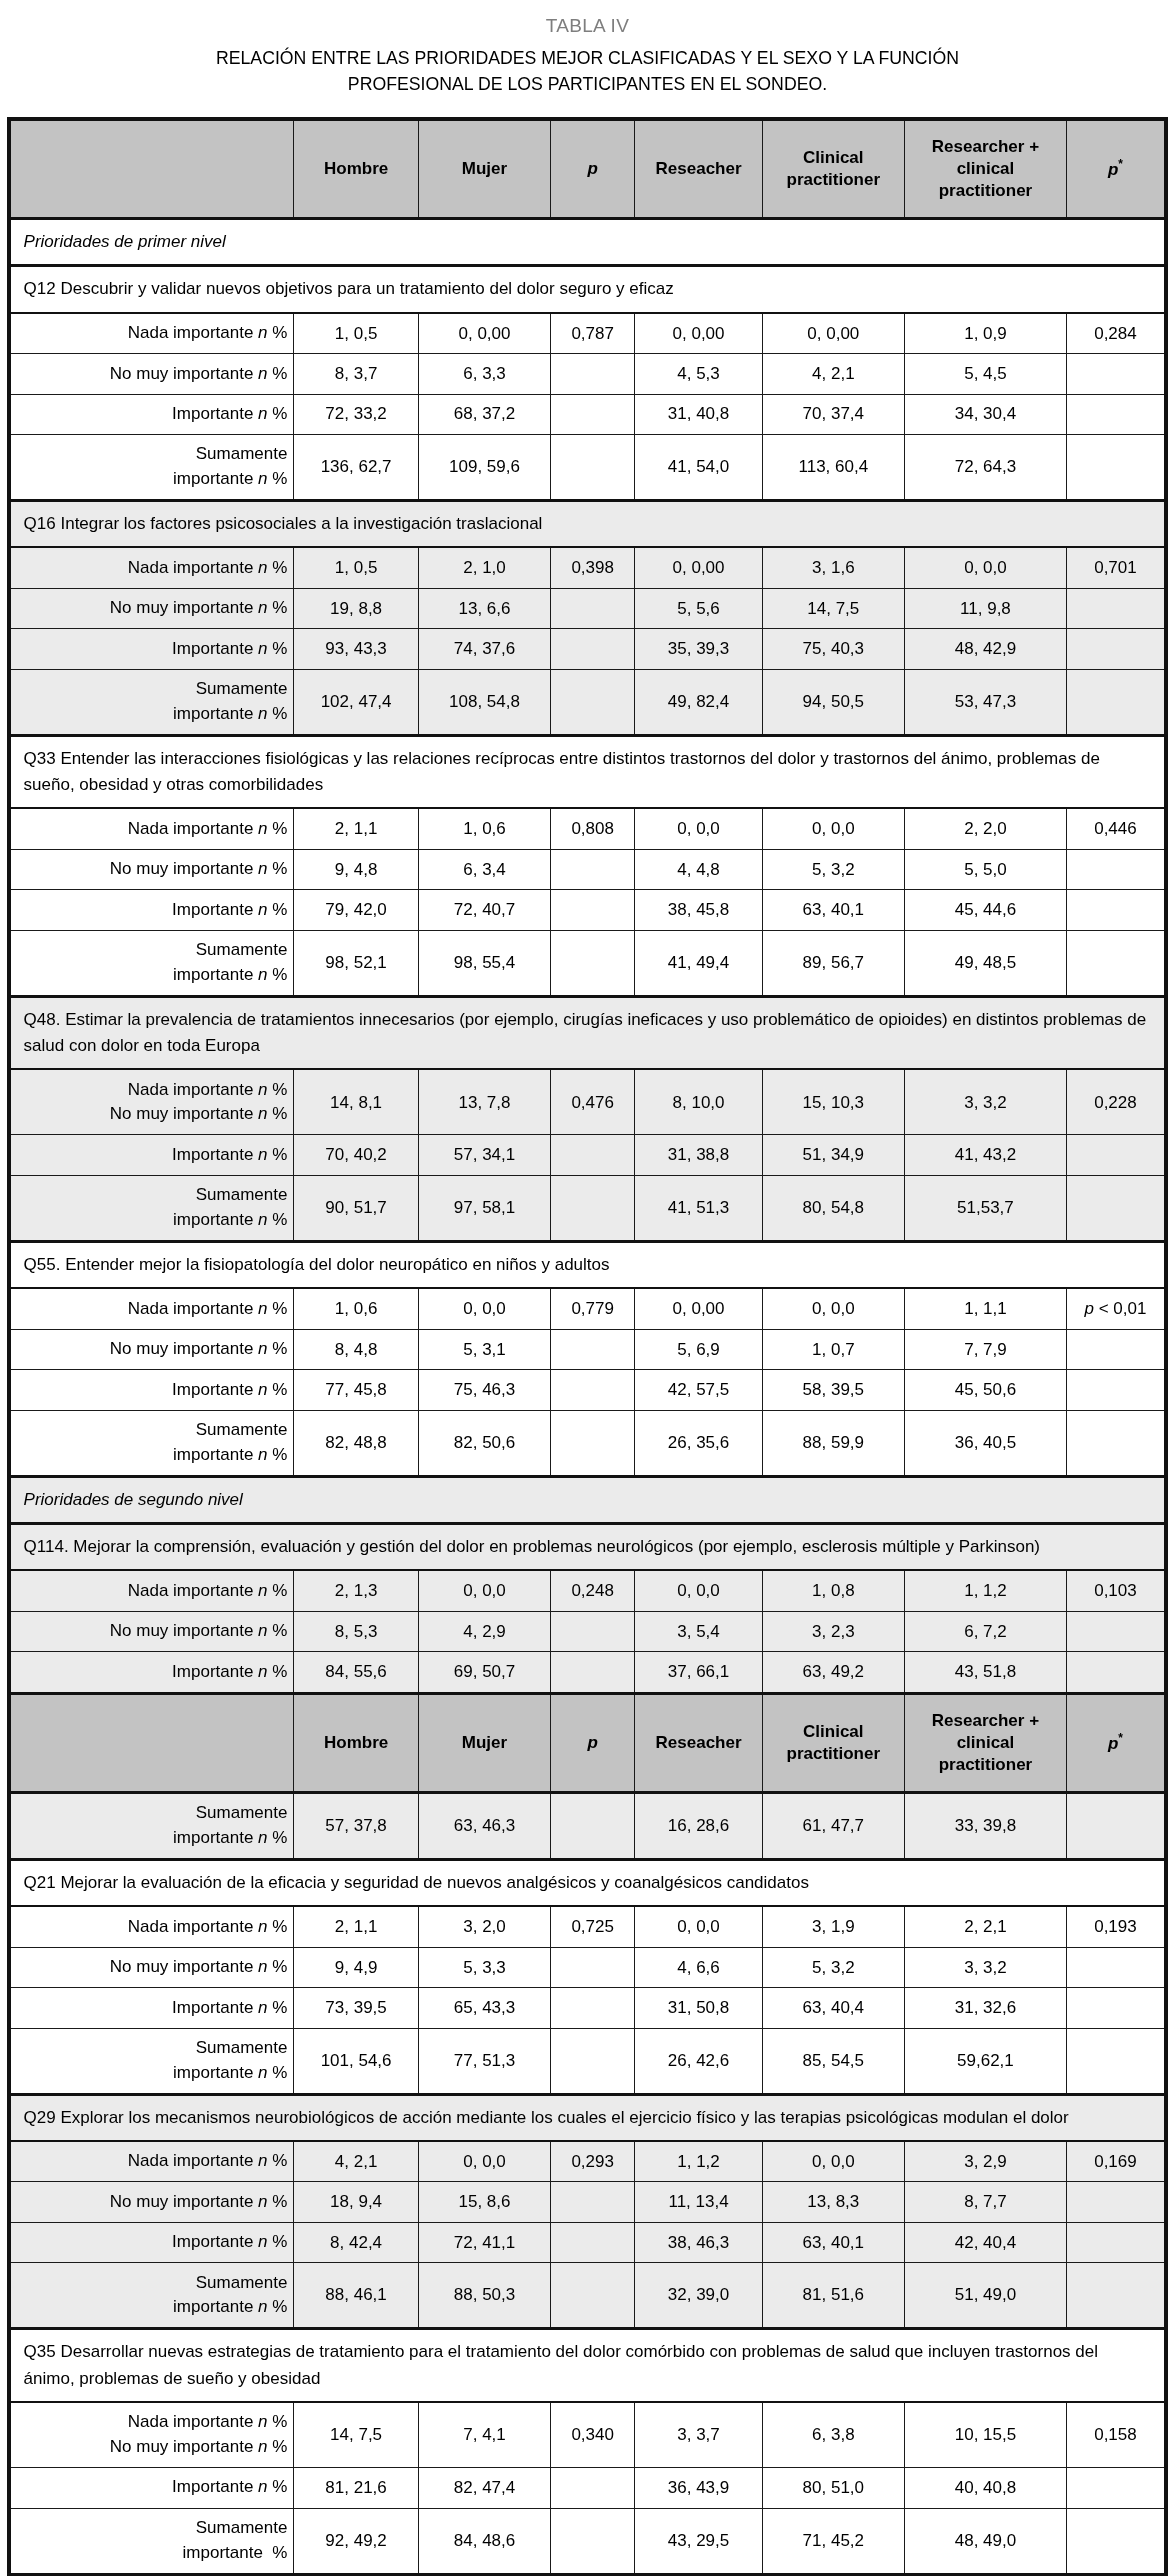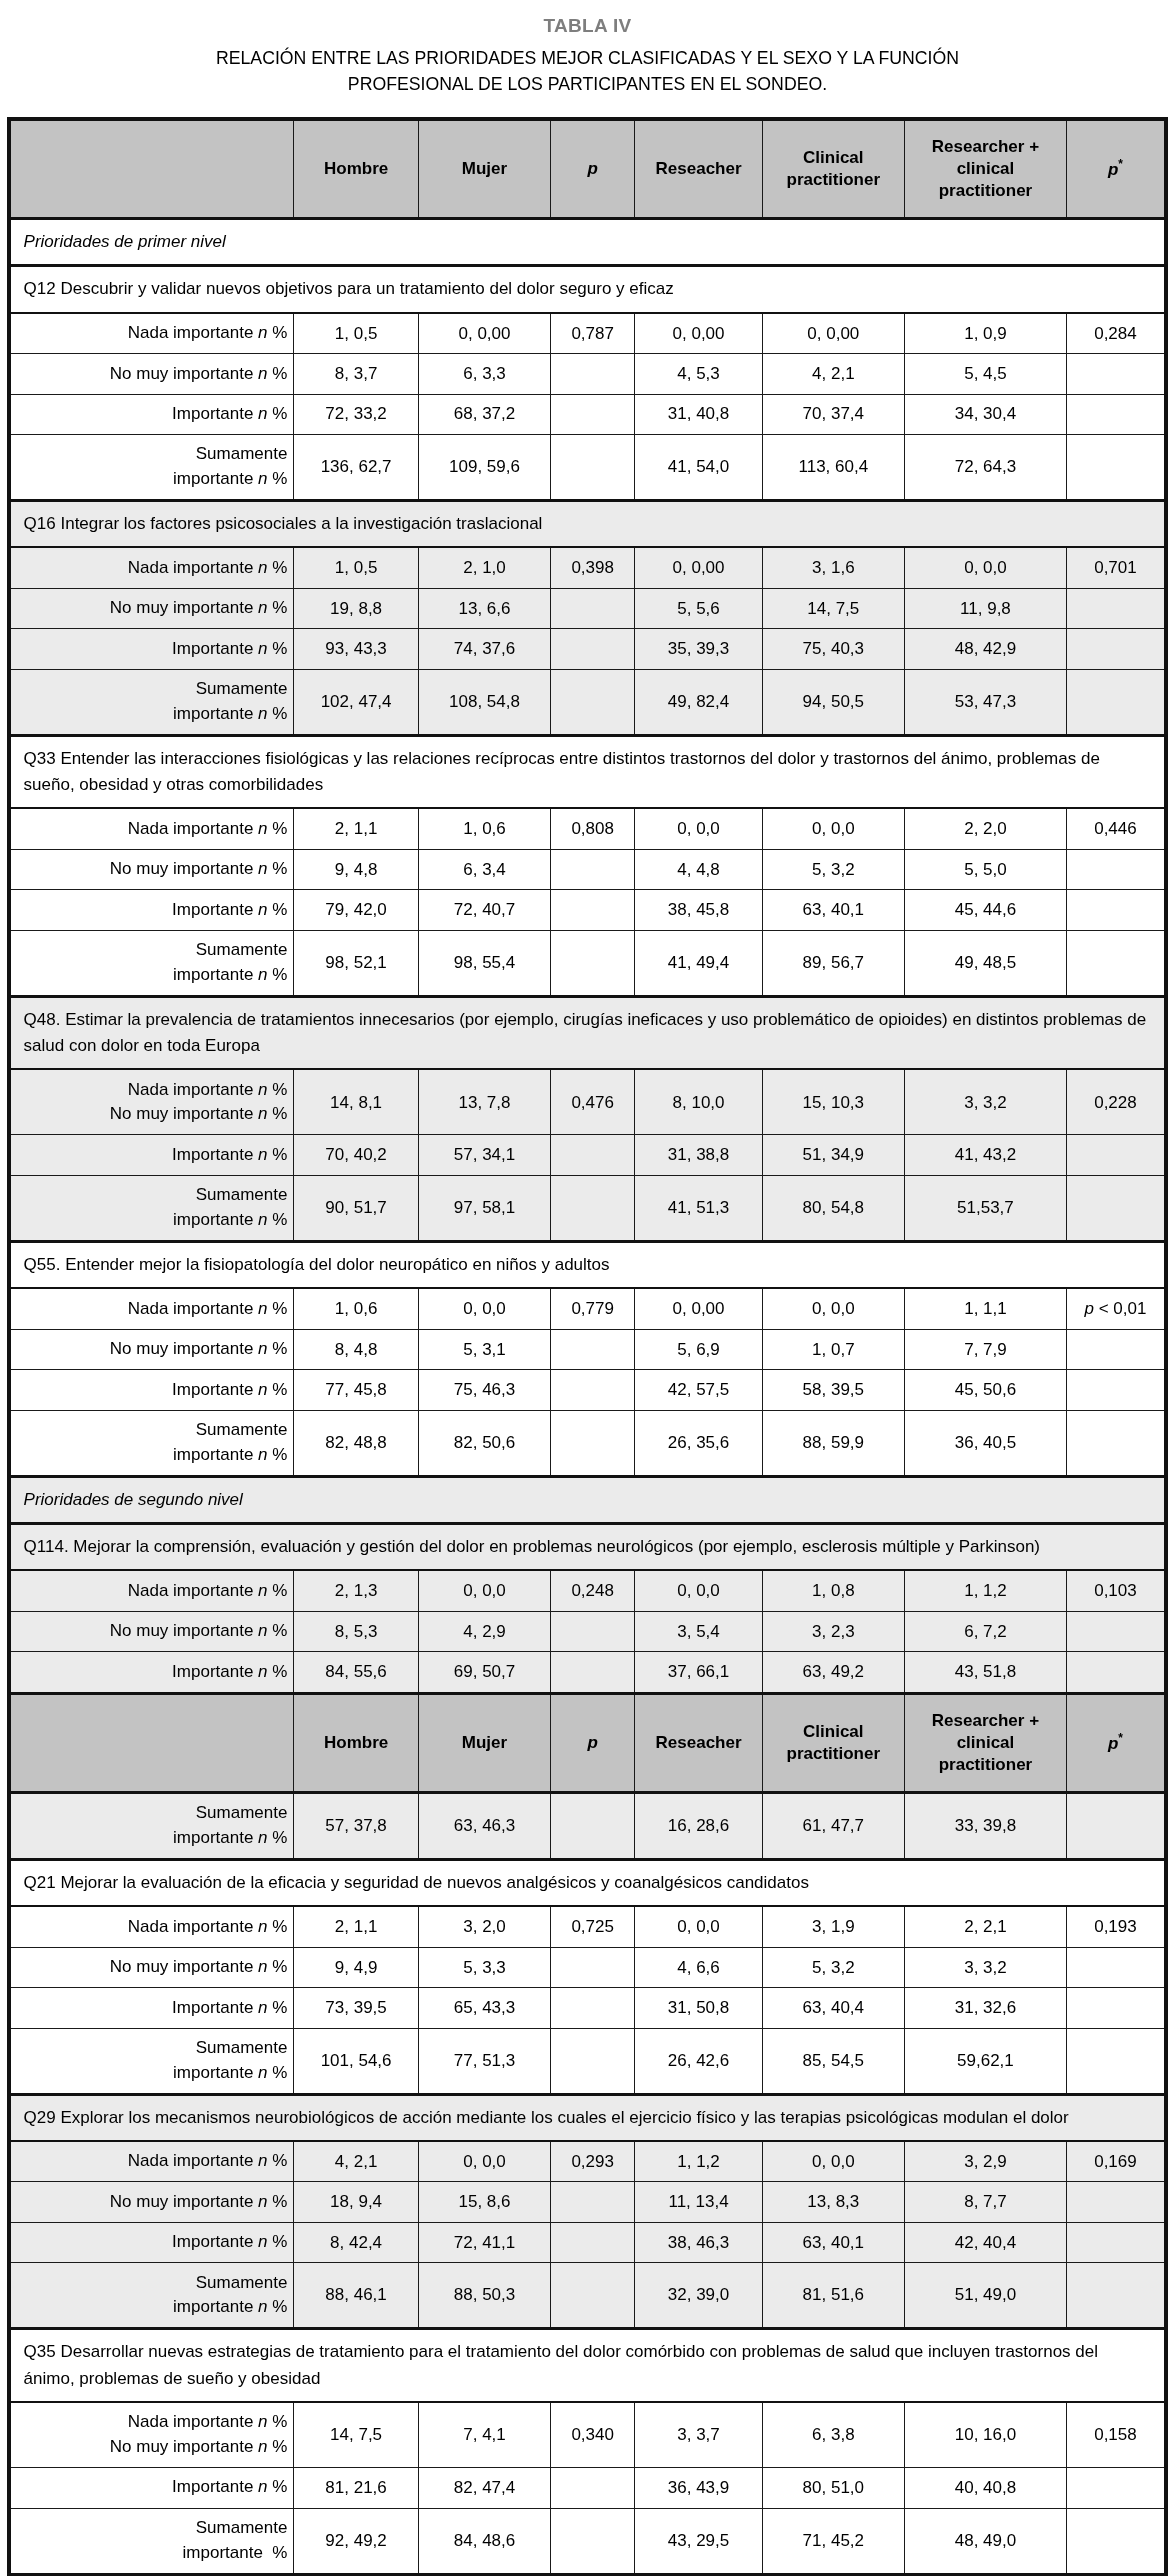--- a/index.html
+++ b/index.html
@@ -10,21 +10,21 @@
     color: #000000;
     font-family: "Liberation Sans", "DejaVu Sans", sans-serif;
   }
   body { width: 1175px; }
 
   .page { padding: 15px 0 34px 0; }
 
   .title-block { text-align: center; margin-bottom: 19.4px; }
   .table-title {
     font-size: 19px;
-    font-weight: 700;
+    font-weight: 400;
     color: #7e7e7e;
     letter-spacing: 0.3px;
     margin-bottom: 9px;
   }
   .table-subtitle {
     font-size: 17.7px;
     color: #000;
     max-width: 873px;
     margin: 9px auto;
     line-height: 1.45;
@@ -481,21 +481,21 @@
         <tr class="question">
           <td colspan="8">Q35 Desarrollar nuevas estrategias de tratamiento para el tratamiento del dolor comórbido con problemas de salud que incluyen trastornos del ánimo, problemas de sueño y obesidad</td>
         </tr>
         <tr class="data">
           <td class="label-cell">Nada importante <i>n</i>&nbsp;%<br>No muy importante <i>n</i>&nbsp;%</td>
           <td class="num-cell">14, 7,5</td>
           <td class="num-cell">7, 4,1</td>
           <td class="num-cell">0,340</td>
           <td class="num-cell">3, 3,7</td>
           <td class="num-cell">6, 3,8</td>
-          <td class="num-cell">10, 16,0</td>
+          <td class="num-cell">10, 15,5</td>
           <td class="num-cell">0,158</td>
         </tr>
         <tr class="data">
           <td class="label-cell">Importante <i>n</i>&nbsp;%</td>
           <td class="num-cell">81, 21,6</td>
           <td class="num-cell">82, 47,4</td>
           <td class="num-cell"></td>
           <td class="num-cell">36, 43,9</td>
           <td class="num-cell">80, 51,0</td>
           <td class="num-cell">40, 40,8</td>

